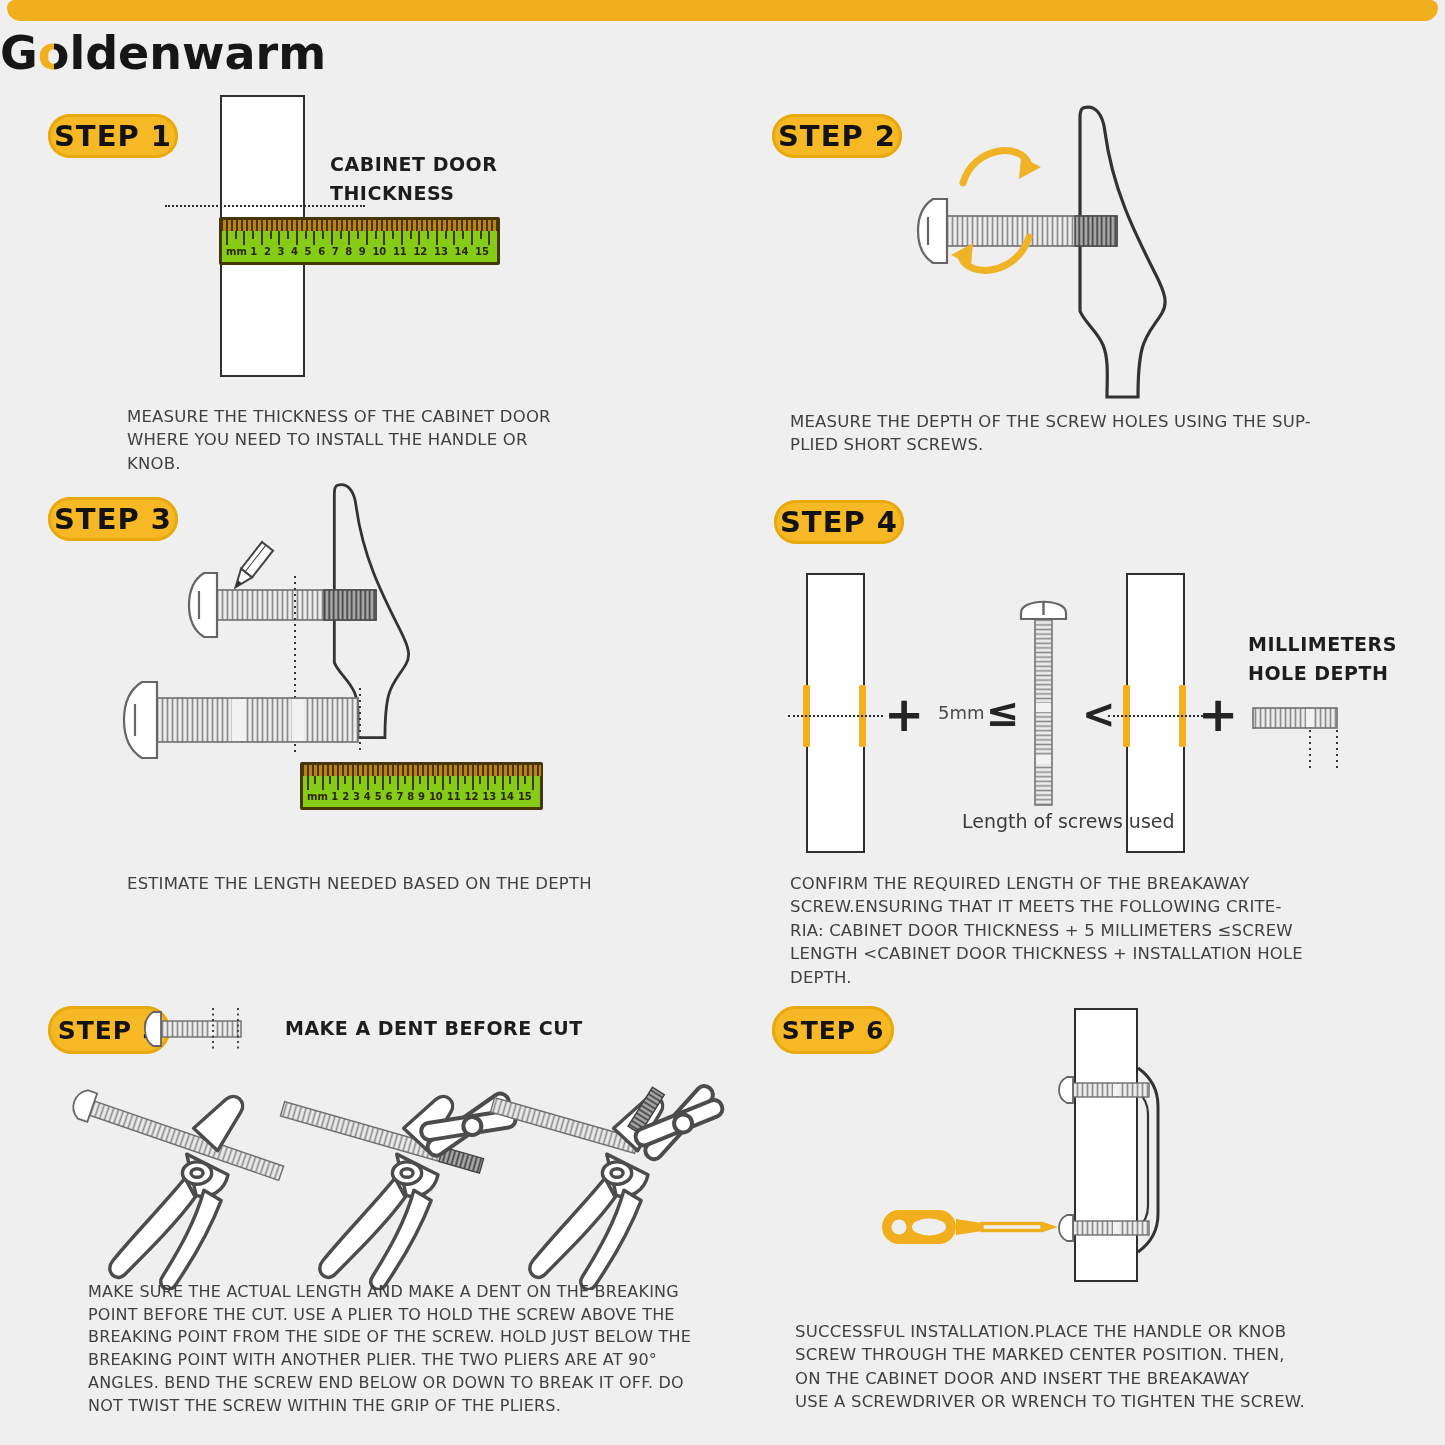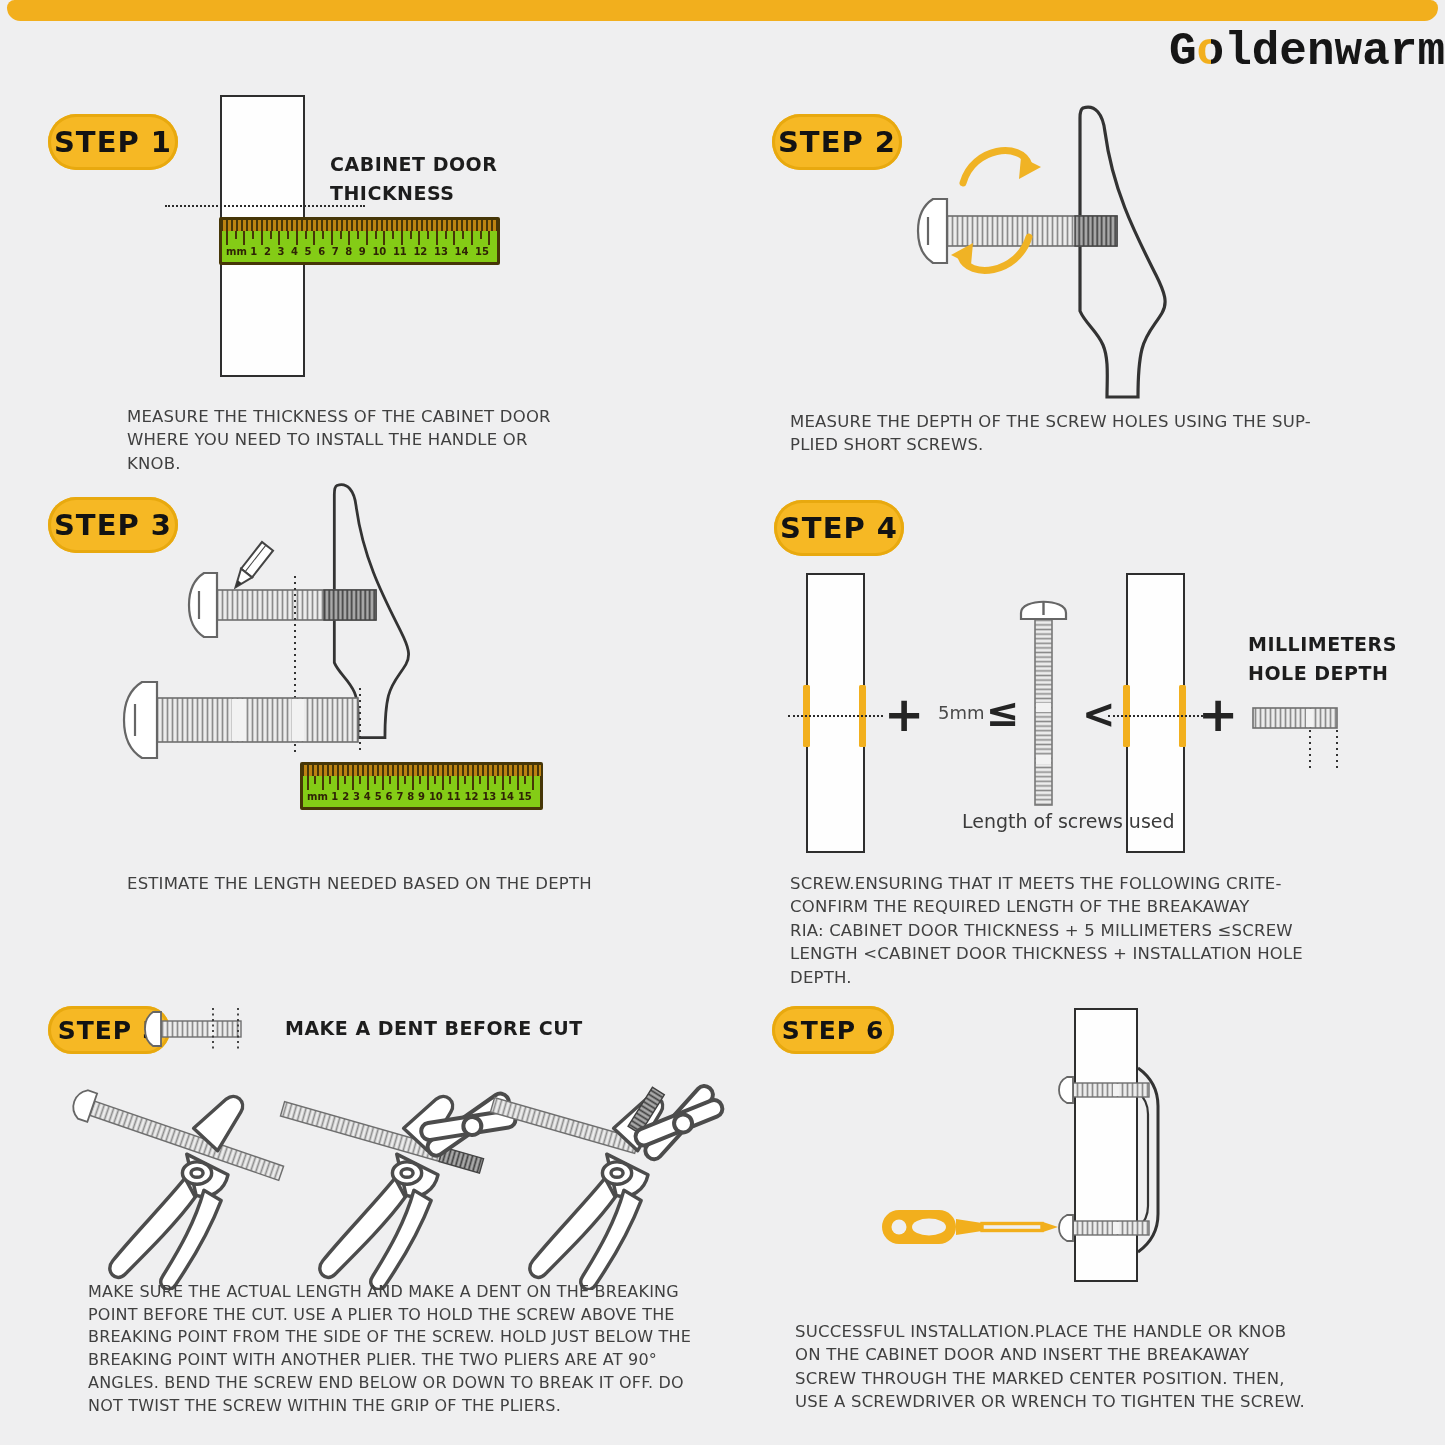--- a/index.html
+++ b/index.html
@@ -6,31 +6,31 @@
   body{
     width:1445px;height:1445px;position:relative;overflow:hidden;
     background:#EFEFF0;
     font-family:"DejaVu Sans","Liberation Sans",sans-serif;
     color:#1d1d1d;
   }
   
   .topbar{position:absolute;left:7px;right:7px;top:0;height:21px;background:#F2AF1D;
           border-radius:8px 8px 14px 14px;}
   
-  .logo{position:absolute;left:0;right:0;top:26px;text-align:right;
-        font-size:46px;font-weight:800;letter-spacing:0px;color:#161616;font-family:Liberation Mono, monospace;}
+  .logo{position:absolute;left:0;right:0;top:26px;text-align:left;
+        font-size:46px;font-weight:800;letter-spacing:0px;color:#161616;}
   .logo .accent{
         background:linear-gradient(90deg,#F2AF1D 0 52%,#161616 52%);
         -webkit-background-clip:text;background-clip:text;color:transparent;}
   
   .pill{position:absolute;background:#F6B824;border-radius:30px;
         display:flex;align-items:center;justify-content:center;
         font-weight:800;color:#131313;letter-spacing:1px;
         box-shadow:inset 0 0 0 3px #E8A90F;}
-  .pill.big{width:130px;height:56px;font-size:29px;}
+  .pill.big{width:130px;height:44px;font-size:29px;}
   .pill.small{width:122px;height:48px;font-size:25px;}
   
   .caption{position:absolute;font-weight:400;font-size:16.5px;line-height:1.42;
            letter-spacing:0.2px;color:#404040;white-space:nowrap;}
   .caption.tight{font-size:16px;}
   .annot{position:absolute;font-weight:700;font-size:19px;line-height:1.55;
          letter-spacing:0.5px;color:#1d1d1d;white-space:nowrap;}
   
   .door{position:absolute;background:#FEFEFE;border:2.5px solid #2e2e2e;box-sizing:border-box;}
   .dotl{position:absolute;border-top:2px dotted #2b2b2b;height:0;}
@@ -220,22 +220,22 @@
   <rect x="58" y="9" width="7" height="18" fill="#f2f2f2"></rect>
   <line x1="62" y1="30" x2="62" y2="68" stroke="#333" stroke-width="2" stroke-dasharray="2,4"></line>
   <line x1="89" y1="30" x2="89" y2="68" stroke="#333" stroke-width="2" stroke-dasharray="2,4"></line>
 </svg>
 <div class="annot" style="left:1248px;top:630px;">
     <div>MILLIMETERS</div>
     <div>HOLE DEPTH</div>
   </div>
 <div class="lbl" style="left:962px;top:812px;font-size:19px;color:#3b3b3b;">Length of screws used</div>
 <div class="caption" style="left:790px;top:872px;">
+    <div>CONFIRM THE REQUIRED LENGTH OF THE BREAKAWAY</div>
     <div>SCREW.ENSURING THAT IT MEETS THE FOLLOWING CRITE-</div>
-    <div>CONFIRM THE REQUIRED LENGTH OF THE BREAKAWAY</div>
     <div>RIA: CABINET DOOR THICKNESS + 5 MILLIMETERS ≤SCREW</div>
     <div>LENGTH &lt;CABINET DOOR THICKNESS + INSTALLATION HOLE</div>
     <div>DEPTH.</div>
   </div>
 
 <div class="pill small" style="left:48px;top:1006px;">STEP 5</div>
 <svg style="left:145px;top:1006px;" width="110" height="46" viewBox="0 0 110 46">
   <rect x="16" y="15" width="80" height="16" fill="url(#ribs)" stroke="#6e6e6e" stroke-width="1.4"></rect>
   <rect x="64" y="16" width="5" height="14" fill="#f2f2f2"></rect>
   <path d="M8,6 C2,10 0,16 0,23 C0,30 2,36 8,40 L16,40 L16,6 Z" fill="#fff" stroke="#666" stroke-width="1.8"></path>
@@ -311,16 +311,16 @@
 <svg style="left:880px;top:1205px;" width="190" height="46" viewBox="0 0 190 46">
   <rect x="2" y="5" width="74" height="34" rx="17" fill="#F2AF1D"></rect>
   <circle cx="19" cy="22" r="7.5" fill="#EFEFF0"></circle>
   <ellipse cx="49" cy="22" rx="17" ry="8.5" fill="#EFEFF0"></ellipse>
   <polygon points="76,14 102,18 102,26 76,30" fill="#F2AF1D"></polygon>
   <rect x="102" y="18.5" width="60" height="7" fill="#EFEFF0" stroke="#F2AF1D" stroke-width="3.4"></rect>
   <polygon points="163,17 178,22 163,27" fill="#F2AF1D"></polygon>
 </svg>
 <div class="caption" style="left:795px;top:1320px;">
     <div>SUCCESSFUL INSTALLATION.PLACE THE HANDLE OR KNOB</div>
+    <div>SCREW THROUGH THE MARKED CENTER POSITION. THEN,</div>
     <div>ON THE CABINET DOOR AND INSERT THE BREAKAWAY</div>
-    <div>SCREW THROUGH THE MARKED CENTER POSITION. THEN,</div>
     <div>USE A SCREWDRIVER OR WRENCH TO TIGHTEN THE SCREW.</div>
   </div>
 
 </body></html>

